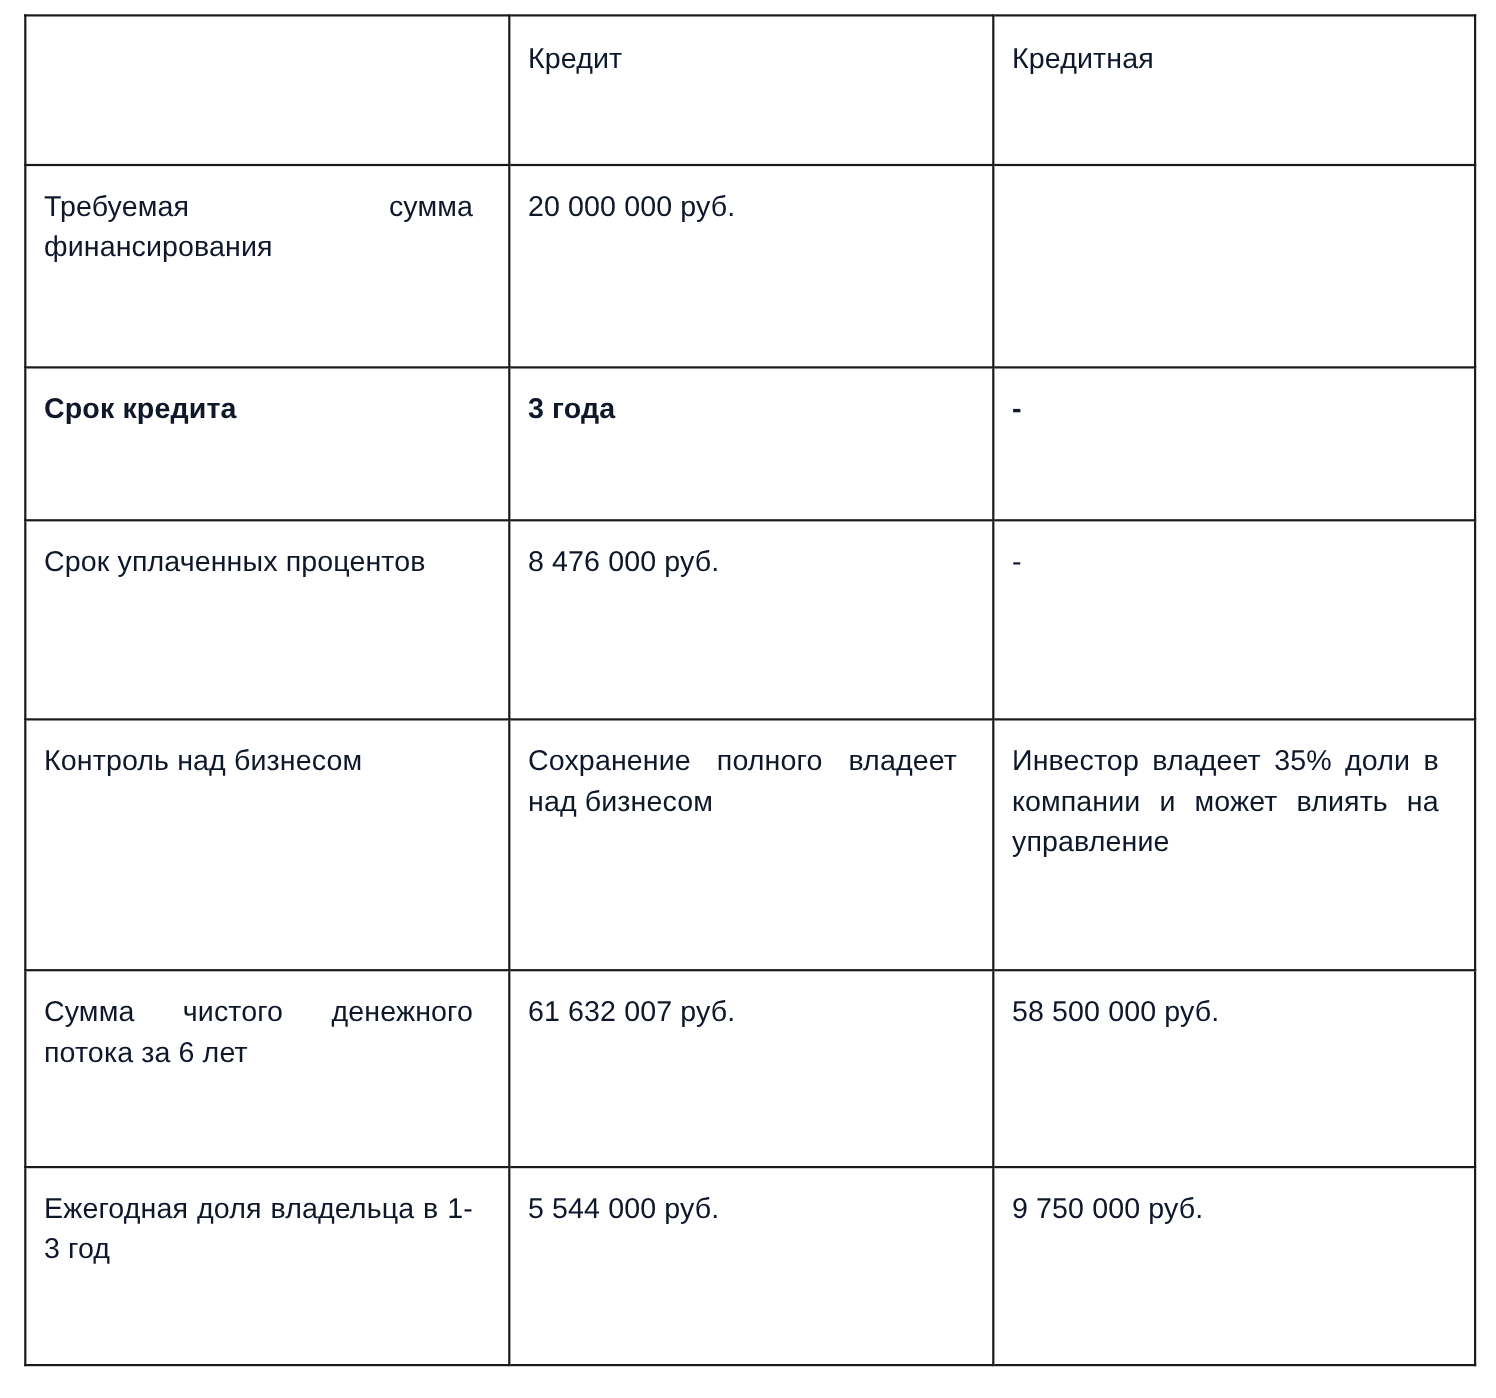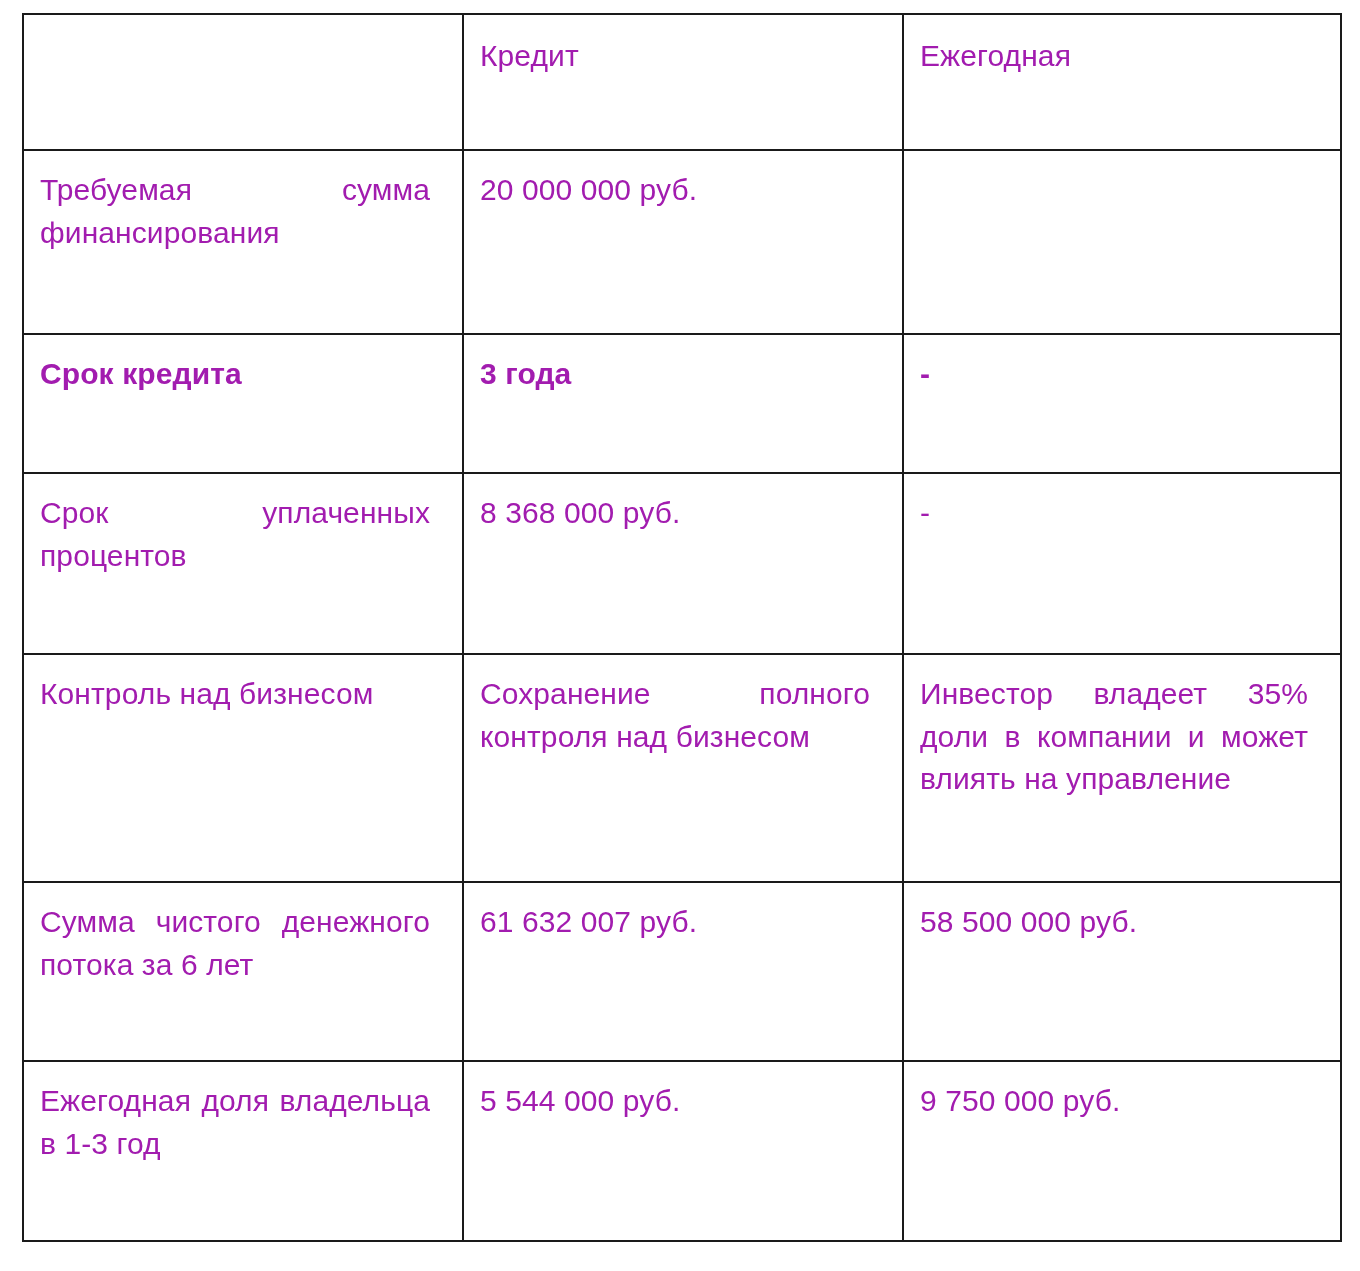--- a/index.html
+++ b/index.html
@@ -38,23 +38,23 @@
   }
 
   table.comparison col.c1 { width: 440px; }
   table.comparison col.c2 { width: 440px; }
   table.comparison col.c3 { width: 438px; }
 
   table.comparison td {
     border: 2px solid #1a1a1a;
     vertical-align: top;
     padding: 18px 32px 16px 16px;
-    font-size: 30px;
+    font-size: 26px;
     line-height: 1.42;
-    color: #a21caf;
+    color: #0f172a;
     letter-spacing: 0.1px;
     word-spacing: 0px;
   }
 
   
   td.label-cell {
     text-align: justify;
     text-align-last: left;
     -moz-text-align-last: left;
   }
@@ -116,21 +116,21 @@
       <tbody>
 
         <tr class="r-head header-row">
           <td class="label-cell">
             <span class="txt"></span>
           </td>
           <td class="value-cell">
             <span class="txt">Кредит</span>
           </td>
           <td class="value-cell">
-            <span class="txt">Ежегодная</span>
+            <span class="txt">Кредитная</span>
           </td>
         </tr>
 
         <tr class="r-sum">
           <td class="label-cell just">
             <span class="txt">Требуемая сумма финансирования</span>
           </td>
           <td class="value-cell">
             <span class="txt">20 000 000 руб.</span>
           </td>
@@ -150,33 +150,33 @@
           <td class="value-cell">
             <span class="txt dash">-</span>
           </td>
         </tr>
 
         <tr class="r-int">
           <td class="label-cell just">
             <span class="txt">Срок уплаченных процентов</span>
           </td>
           <td class="value-cell">
-            <span class="txt">8 368 000 руб.</span>
+            <span class="txt">8 476 000 руб.</span>
           </td>
           <td class="value-cell">
             <span class="txt dash">-</span>
           </td>
         </tr>
 
         <tr class="r-ctrl">
           <td class="label-cell">
             <span class="txt">Контроль над бизнесом</span>
           </td>
           <td class="value-cell just">
-            <span class="txt">Сохранение полного контроля над бизнесом</span>
+            <span class="txt">Сохранение полного владеет над бизнесом</span>
           </td>
           <td class="value-cell just">
             <span class="txt">Инвестор владеет 35% доли в компании и может влиять на управление</span>
           </td>
         </tr>
 
         <tr class="r-cf">
           <td class="label-cell just">
             <span class="txt">Сумма чистого денежного потока за 6 лет</span>
           </td>

